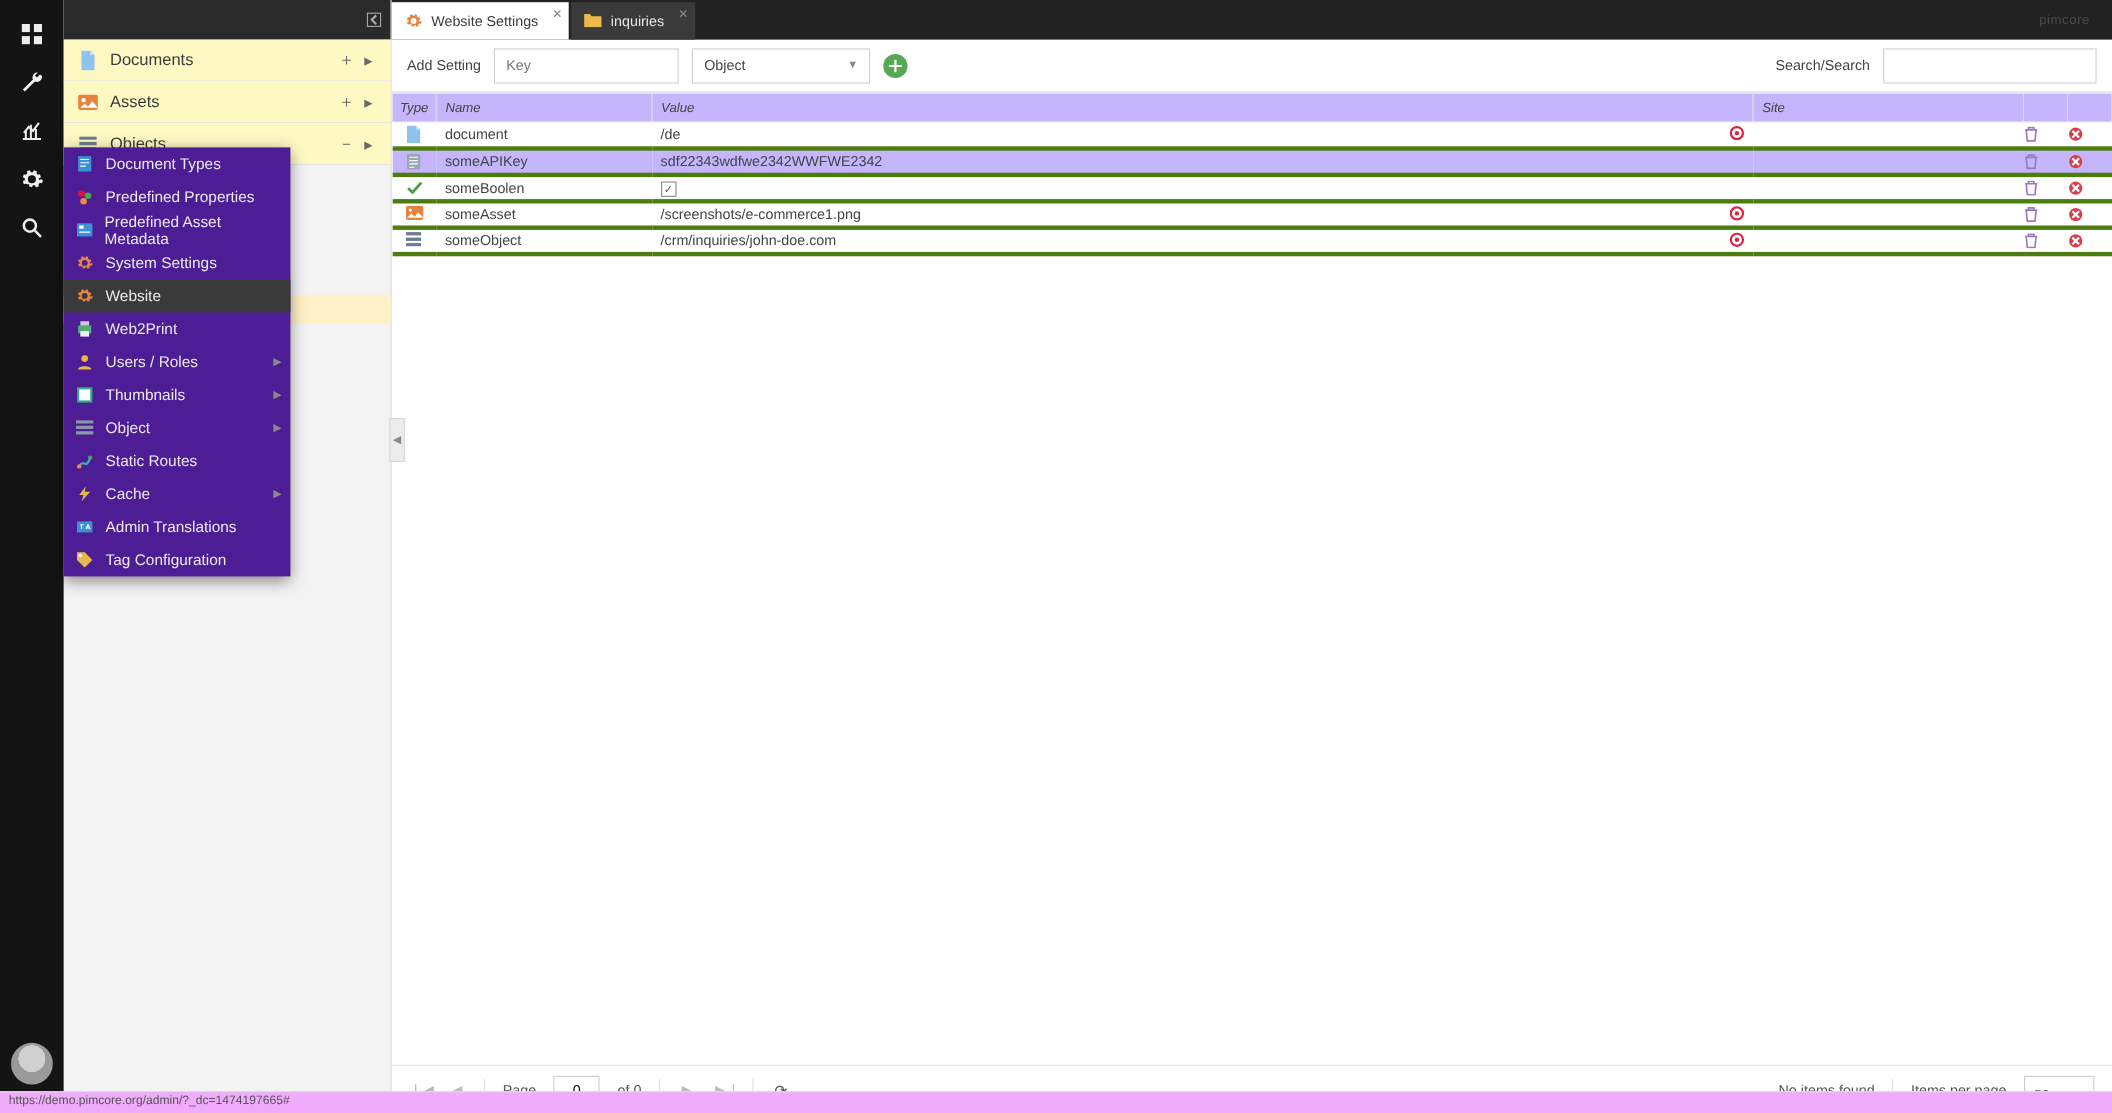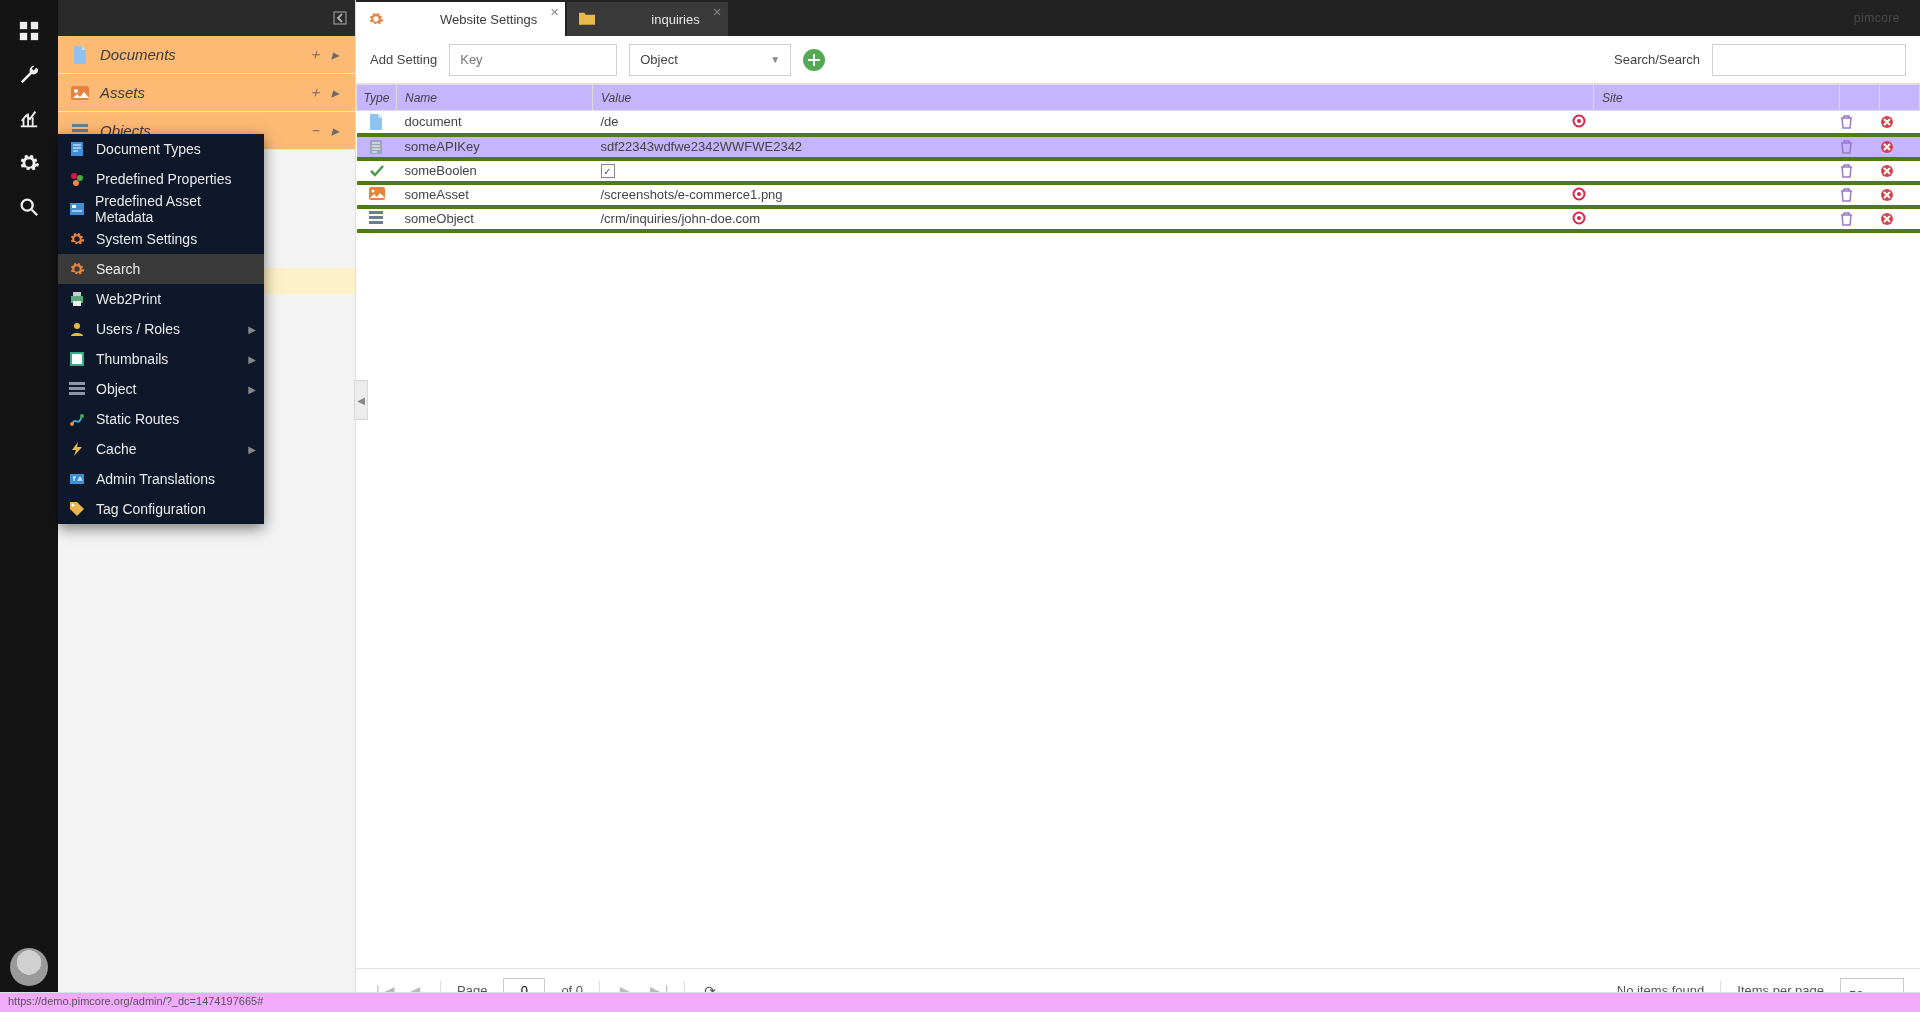--- a/index.html
+++ b/index.html
@@ -12,38 +12,38 @@
 .rail .rail-icon { width: 38px; height: 38px; display: flex; align-items: center; justify-content: center; color: #f0f0f0; cursor: pointer; margin-bottom: 6px; }
 .rail .rail-icon svg { width: 22px; height: 22px; }
 .rail-spacer { flex: 1; }
 .rail .avatar { width: 38px; height: 38px; border-radius: 50%; background: radial-gradient(circle at 50% 38%, #d0d0d0 0, #d0d0d0 40%, #9a9a9a 41%, #9a9a9a 100%); margin-bottom: 4px; }
 .rail .logout { color: #bbb; font-size: 14px; margin-bottom: 6px; }
 
 
 .side { width: 298px; background: #f3f3f3; border-right: 1px solid #dcdcdc; display: flex; flex-direction: column; position: relative; }
 .side-head { height: 36px; background: #2a2a2a; display: flex; align-items: center; justify-content: flex-end; padding-right: 8px; }
 .side-head .collapse-icon { color: #ccc; }
-.acc-item { height: 38px; display: flex; align-items: center; padding: 14px 12px; border-bottom: 1px solid #e5e5e5; background: #fdba74; font-size: 15px; color: #3b3b3b; font-weight: 500; font-style: italic; }
+.acc-item { height: 38px; display: flex; align-items: center; padding: 14px 12px; border-bottom: 1px solid #e5e5e5; background: #fef9c3; font-size: 15px; color: #3b3b3b; font-weight: 500; }
 .acc-item .acc-icon { width: 20px; height: 20px; margin-right: 10px; display: inline-flex; align-items: center; justify-content: center; }
 .acc-item .spacer { flex: 1; }
 .acc-item .act { width: 16px; height: 16px; color: #6a6a6a; margin-left: 4px; cursor: pointer; display: inline-flex; align-items: center; justify-content: center; }
 .tree-zone { flex: 1; position: relative; }
 .tree-highlight { position: absolute; left: 0; right: 0; top: 118px; height: 26px; background: #fff1c7; }
 
 
-.flyout { position: absolute; left: 58px; top: 134px; width: 206px; background: #0f172a; color: #eaeaea; box-shadow: 0 4px 14px rgba(0,0,0,.5); z-index: 50; font-size: 14px; }
+.flyout { position: absolute; left: 58px; top: 134px; width: 206px; background: #4c1d95; color: #eaeaea; box-shadow: 0 4px 14px rgba(0,0,0,.5); z-index: 50; font-size: 14px; }
 .flyout .fi { height: 30px; display: flex; align-items: center; padding: 0 10px; cursor: pointer; position: relative; }
 .flyout .fi.hover { background: #3a3a3a; }
 .flyout .fi .fi-icon { width: 18px; height: 18px; margin-right: 10px; display: inline-flex; align-items: center; justify-content: center; }
 .flyout .fi .arrow { position: absolute; right: 8px; color: #888; font-size: 10px; }
 
 
 .main { flex: 1; display: flex; flex-direction: column; position: relative; }
 .tabbar { height: 36px; background: #222; display: flex; align-items: flex-end; padding: 0; }
-.tab { height: 34px; display: flex; align-items: center; padding: 0 28px 0 12px; font-size: 13px; position: relative; cursor: pointer; margin-right: 2px; gap: 48px; }
+.tab { height: 34px; display: flex; align-items: center; padding: 0 28px 0 12px; font-size: 13px; position: relative; cursor: pointer; margin-right: 2px; }
 .tab.active { background: #fff; color: #3b3b3b; }
 .tab.inactive { background: #3a3a3a; color: #e6e6e6; }
 .tab .tab-icon { width: 16px; height: 16px; margin-right: 8px; }
 .tab .tab-close { position: absolute; right: 6px; top: 4px; font-size: 11px; color: #888; }
 .tabbar-spacer { flex: 1; }
 .brand { color: #4a4a4a; font-size: 12px; font-weight: 400; letter-spacing: .5px; padding-right: 20px; align-self: center; font-family: Arial, sans-serif; }
 
 .toolbar { height: 48px; border-bottom: 1px solid #e0e0e0; display: flex; align-items: center; padding: 0 14px; gap: 12px; font-size: 13px; color: #444; }
 .toolbar input[type=text] { height: 32px; border: 1px solid #d0d0d0; padding: 0 10px; font-size: 13px; color: #666; }
 .toolbar .key-input { width: 168px; }
@@ -394,21 +394,21 @@
           </svg>
         </span>
         <span>System Settings</span>
       </div>
       <div class="fi hover">
         <span class="fi-icon">
           <svg width="16" height="16" viewBox="0 0 24 24" fill="#e8833d">
             <path d="M12 8a4 4 0 1 0 0 8 4 4 0 0 0 0-8zm9 4l2 1-1 3-2-.5a8 8 0 0 1-1.5 1.5l.5 2-3 1-1-2h-2l-1 2-3-1 .5-2A8 8 0 0 1 6 16.5L4 17l-1-3 2-1v-2L3 10l1-3 2 .5A8 8 0 0 1 7.5 6L7 4l3-1 1 2h2l1-2 3 1-.5 2A8 8 0 0 1 18 7.5l2-.5 1 3-2 1v2z"></path>
           </svg>
         </span>
-        <span>Search</span>
+        <span>Website</span>
       </div>
       <div class="fi">
         <span class="fi-icon">
           <svg width="16" height="16">
             <rect x="2" y="5" width="12" height="7" fill="#5a7"></rect>
             <rect x="4" y="1" width="8" height="4" fill="#ccc"></rect>
             <rect x="4" y="10" width="8" height="5" fill="#eee"></rect>
           </svg>
         </span>
         <span>Web2Print</span>

